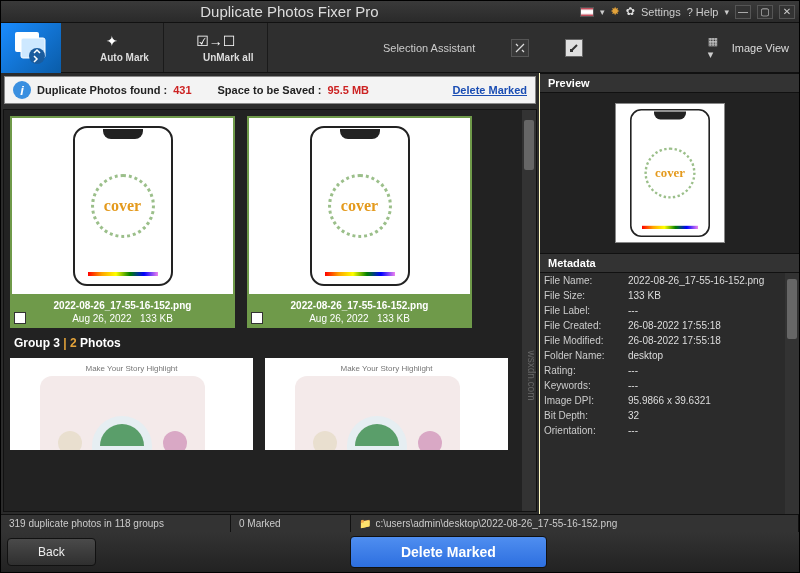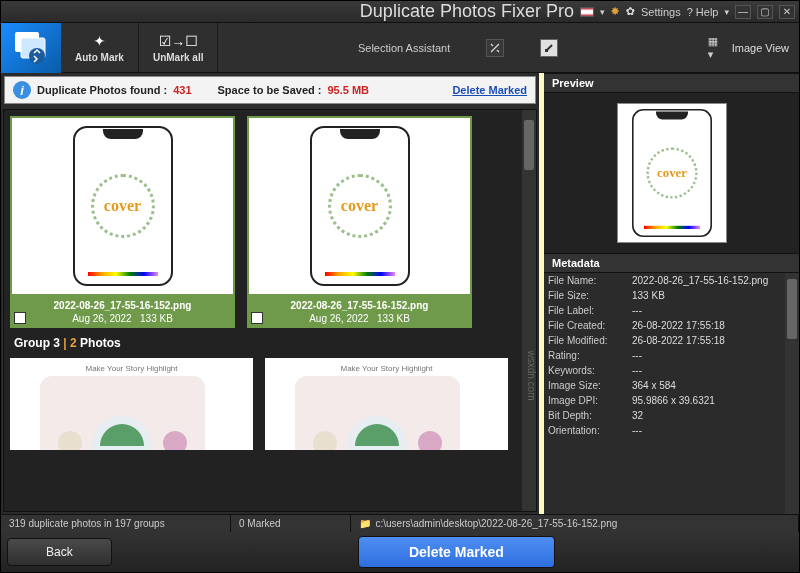--- a/index.html
+++ b/index.html
@@ -1,33 +1,33 @@
 <!DOCTYPE html>
 <html><head>
 <meta charset="utf-8">
 <style>
 * { box-sizing: border-box; margin: 0; padding: 0; font-family: "Segoe UI", Tahoma, sans-serif; }
 body { background: #2b2b2b; color: #ddd; font-size: 11px; width: 800px; height: 573px; overflow: hidden; }
 .window { display: flex; flex-direction: column; height: 573px; width: 800px; border: 1px solid #000; }
 
 
 .titlebar { display: flex; align-items: center; background: linear-gradient(#3a3a3a,#2a2a2a); height: 22px; padding: 0 4px; gap: 6px; border-bottom: 1px solid #111; }
-.titlebar .apptitle { flex: 1; text-align: right; color: #ddd; font-size: 18px; }
+.titlebar .apptitle { flex: 1; text-align: center; color: #ddd; font-size: 15px; }
 .flag { width: 14px; height: 10px; border: 1px solid #555; display: inline-block; background: linear-gradient(#b22234,#fff 33%,#fff 66%,#b22234); position: relative; }
 .tb-btn { width: 16px; height: 14px; border: 1px solid #555; background: #333; color: #ccc; font-size: 10px; display: flex; align-items: center; justify-content: center; cursor: pointer; }
 .tb-link { color: #ccc; font-size: 11px; cursor: pointer; }
 .gear { font-size: 11px; }
 
 
 .toolbar-row { display: flex; background: #2f2f2f; border-bottom: 1px solid #111; height: 50px; }
 .logo { width: 60px; height: 50px; background: linear-gradient(135deg,#1a8cff,#0a5ca8); display: flex; align-items: center; justify-content: center; }
 .logo svg { width: 40px; height: 40px; }
 .toolbar-btn { display: flex; flex-direction: column; align-items: center; justify-content: center; gap: 3px; padding: 4px 14px; border-right: 1px solid #1a1a1a; cursor: pointer; }
 .toolbar-btn .icon { font-size: 14px; color: #fff; }
-.toolbar-btn .label { font-size: 10px; color: #ddd; font-weight: 600; }
+.toolbar-btn .label { font-size: 10px; color: #ddd; font-weight: 600; margin-left: 25px; }
 .toolbar-section { display: flex; align-items: center; gap: 6px; padding: 0 10px; }
 .toolbar-section.grow { flex: 1; justify-content: center; gap: 36px; }
 .tool-icon-btn { width: 18px; height: 18px; border: 1px solid #666; background: #e0e0e0; display: flex; align-items: center; justify-content: center; font-size: 11px; cursor: pointer; color: #222; }
 .tool-icon-btn.dark { background: #383838; color: #ddd; border-color: #555; }
 .slider { width: 160px; height: 4px; background: linear-gradient(90deg,#5aa0ff 0%,#5aa0ff 55%,#444 55%); position: relative; border-radius: 2px; }
 .slider .thumb { position: absolute; left: 55%; top: -4px; width: 10px; height: 12px; background: #5aa0ff; border: 1px solid #fff; }
 
 
 .content { flex: 1; display: flex; min-height: 0; }
 .left { flex: 1; display: flex; flex-direction: column; min-width: 0; }
@@ -51,42 +51,42 @@
 .card-bar .fname { font-size: 10px; font-weight: 600; }
 .card-bar .meta { font-size: 10px; }
 .card-bar .chk { position: absolute; left: 4px; bottom: 4px; width: 12px; height: 12px; background: #fff; border: 1px solid #333; }
 .group-header { color: #fff; font-weight: 700; font-size: 12px; padding: 8px 4px; }
 .group-header .orange { color: #e4a33a; }
 .group-row2 { display: flex; gap: 12px; }
 .card2 { width: 243px; height: 92px; background: #fff; overflow: hidden; position: relative; }
 .card2 .story { position: absolute; top: 6px; left: 0; right: 0; text-align: center; color: #777; font-size: 8px; }
 
 
-.right { width: 260px; display: flex; flex-direction: column; border-left: 5px solid #fef9c3; }
+.right { width: 260px; display: flex; flex-direction: column; border-left: 1px solid #fef9c3; }
 .panel-head { background: #333; color: #fff; font-weight: 700; padding: 3px 8px; border-top: 1px solid #111; border-bottom: 1px solid #111; font-size: 11px; }
 .preview-box { flex: 0 0 160px; display: flex; align-items: center; justify-content: center; background: #222; }
 .preview-img { width: 110px; height: 140px; background: #fff; border: 1px solid #888; display: flex; align-items: center; justify-content: center; }
 .meta-scroll { flex: 1; overflow: hidden; position: relative; }
 .meta-list { position: absolute; left: 0; right: 14px; top: 0; bottom: 0; overflow: hidden; }
 .meta-list .row { display: flex; padding: 2px 4px; font-size: 10px; }
 .meta-list .row .k { width: 84px; text-align: left; color: #ccc; padding-right: 6px; }
 .meta-list .row .v { color: #ddd; }
 .meta-scroll .sbar { position: absolute; right: 0; top: 0; bottom: 0; width: 14px; background: #333; }
 .meta-scroll .sbar .handle { position: absolute; top: 6px; left: 2px; right: 2px; height: 60px; background: #666; border-radius: 2px; }
 
 
 .statusbar { display: flex; height: 18px; background: #333; border-top: 1px solid #111; font-size: 10px; color: #ccc; align-items: center; }
 .statusbar .cell { padding: 0 8px; border-right: 1px solid #111; height: 100%; display: flex; align-items: center; gap: 4px; }
 .statusbar .grow { flex: 1; }
 .folder-icon { color: #e4c46a; }
 .watermark { position: absolute; right: -20px; top: 260px; transform: rotate(90deg); color: #666; font-size: 10px; }
 
 
 .footer { display: flex; align-items: center; height: 40px; background: linear-gradient(#333,#222); padding: 0 6px; gap: 8px; }
-.btn { height: 28px; padding: 0 38px; border: 1px solid #111; background: linear-gradient(#4a4a4a,#2f2f2f); color: #eee; font-size: 12px; border-radius: 4px; cursor: pointer; display: flex; align-items: center; gap: 6px; }
+.btn { height: 28px; padding: 0 30px; border: 1px solid #111; background: linear-gradient(#4a4a4a,#2f2f2f); color: #eee; font-size: 12px; border-radius: 4px; cursor: pointer; display: flex; align-items: center; gap: 6px; }
 .btn.primary { background: linear-gradient(#4f8ef0,#2d6fe0); color: #fff; font-weight: 700; font-size: 14px; padding: 0 50px; height: 32px; }
 .btn .play { width: 14px; height: 14px; background: #d22; border-radius: 50%; display: flex; align-items: center; justify-content: center; }
 .btn .play::after { content: ""; border-left: 5px solid #fff; border-top: 3px solid transparent; border-bottom: 3px solid transparent; margin-left: 1px; }
 .footer .spacer { flex: 1; display: flex; justify-content: center; }
 </style>
 </head>
 <body>
 
 <div class="window">
 
@@ -261,53 +261,53 @@
             </div>
             <div class="row">
               <div class="k">File Created:</div>
               <div class="v">26-08-2022 17:55:18</div>
             </div>
             <div class="row">
               <div class="k">File Modified:</div>
               <div class="v">26-08-2022 17:55:18</div>
             </div>
             <div class="row">
+              <div class="k">Folder Name:</div>
+              <div class="v">desktop</div>
+            </div>
+            <div class="row">
               <div class="k">Rating:</div>
               <div class="v">---</div>
             </div>
             <div class="row">
               <div class="k">Keywords:</div>
               <div class="v">---</div>
             </div>
             <div class="row">
-              <div class="k">Image Size:</div>
-              <div class="v">364 x 584</div>
-            </div>
-            <div class="row">
               <div class="k">Image DPI:</div>
               <div class="v">95.9866 x 39.6321</div>
             </div>
             <div class="row">
               <div class="k">Bit Depth:</div>
               <div class="v">32</div>
             </div>
             <div class="row">
               <div class="k">Orientation:</div>
               <div class="v">---</div>
             </div>
           </div>
         <div class="sbar">
             <div class="handle"></div>
           </div>
       </div>
     </div>
   </div>
 
   <div class="statusbar">
-    <div class="cell" style="width:230px">319 duplicate photos in 197 groups</div>
+    <div class="cell" style="width:230px">319 duplicate photos in 118 groups</div>
     <div class="cell" style="width:120px">0 Marked</div>
     <div class="cell grow">
       <span class="folder-icon">📁</span>
       <span>c:\users\admin\desktop\2022-08-26_17-55-16-152.png</span>
     </div>
   </div>
 
   <div class="footer">
     <button class="btn">
         <span>Back</span>

